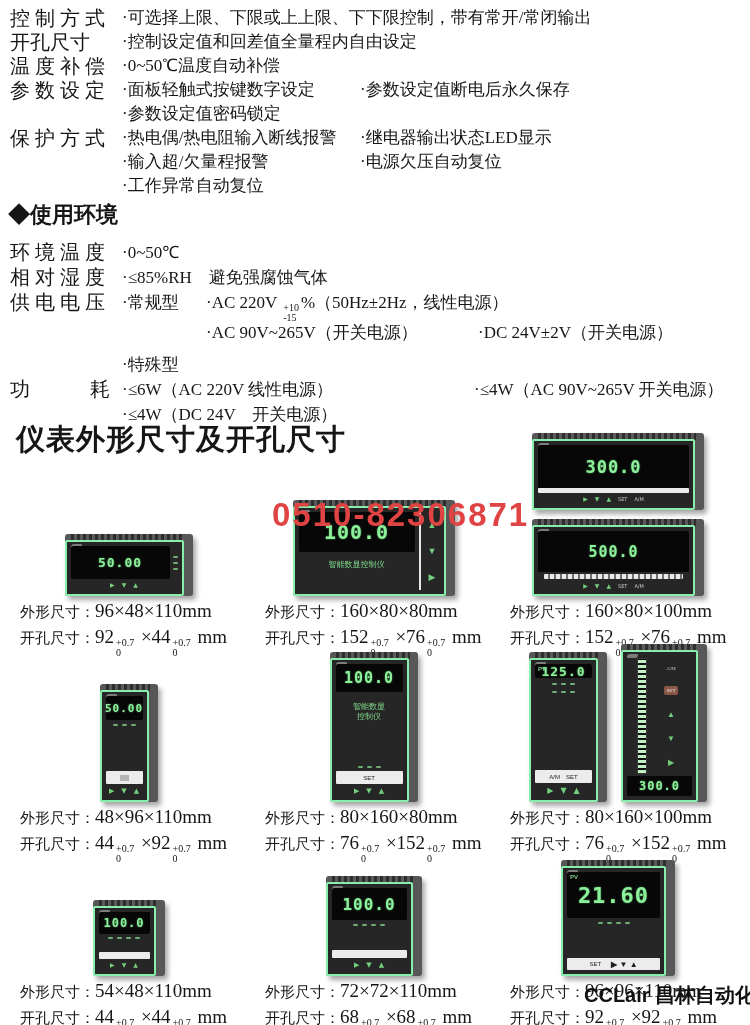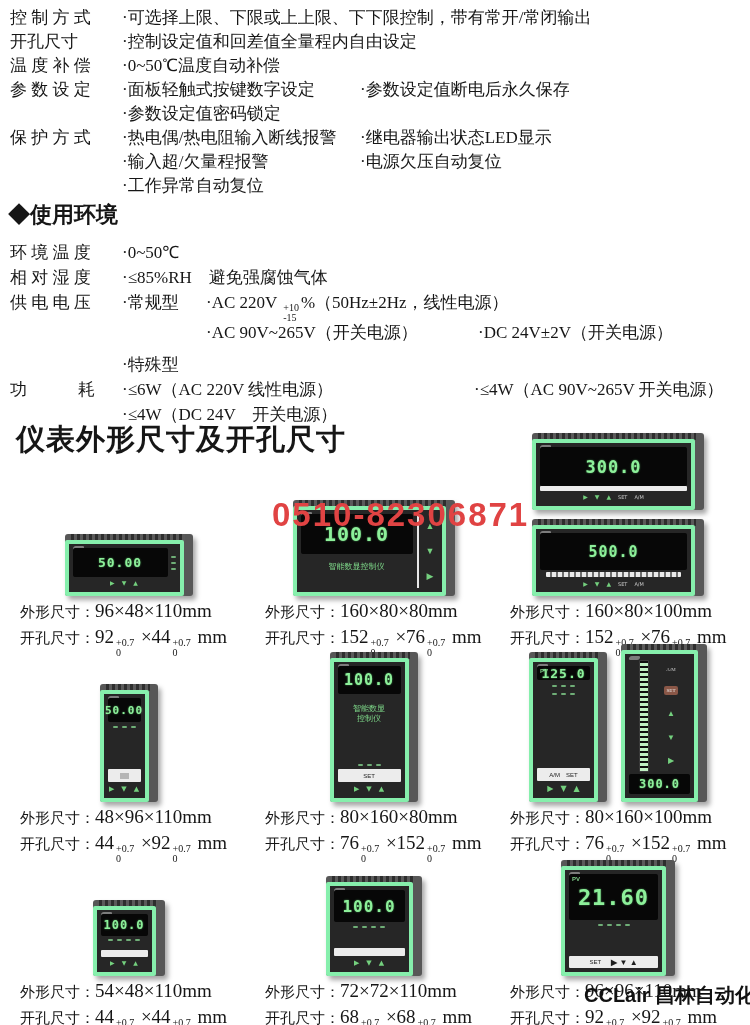--- a/index.html
+++ b/index.html
@@ -4,21 +4,21 @@
 <style>
   html,body{margin:0;padding:0;background:#fff;}
   .page{position:relative;width:750px;height:1025px;background:#fff;overflow:hidden;
         font-family:"Liberation Serif",serif;color:#161616;}
 
   
   .spec-block{position:absolute;left:10px;right:2px;}
   #spec-rows{top:6px;}
   #env-rows{top:240px;}
   .spec-row{display:flex;}
-  .spec-label{flex:0 0 112px;font-size:17px;line-height:24px;white-space:pre;}
+  .spec-label{flex:0 0 112px;font-size:20px;line-height:24px;white-space:pre;}
   .spec-lines{flex:1;}
   .spec-line{display:flex;font-size:17px;line-height:24px;}
   .spec-cell{white-space:pre;flex:0 0 auto;}
   #env-rows .spec-label,#env-rows .spec-line{line-height:25px;}
 
   .env-heading{position:absolute;left:8px;top:200px;margin:0;font-size:22px;font-weight:600;
                font-family:"Liberation Serif",serif;}
 
   
   .tol{display:inline-flex;flex-direction:column;align-items:flex-start;
@@ -42,21 +42,21 @@
   .dim-line{display:flex;align-items:baseline;height:26px;white-space:nowrap;}
   .dim-label{font-size:15px;}
   .dim-val{font-size:19px;}
 
   
   .m-case{position:relative;background:#575757;border-radius:3px;
           box-shadow:3px 4px 5px rgba(0,0,0,.35);flex:0 0 auto;}
   .m-fins{position:absolute;top:0;left:6px;right:8px;height:7px;
           background:repeating-linear-gradient(90deg,#2e2e2e 0 3px,#5a5a5a 3px 6px);}
   .m-front{position:absolute;left:0;top:6px;bottom:0;right:9px;background:#262626;
-           border:4px solid #86efac;border-radius:2px;padding:4px;
+           border:2px solid #86efac;border-radius:2px;padding:4px;
            display:flex;flex-direction:column;box-sizing:border-box;}
   .m-logo{position:absolute;top:2px;left:4px;width:11px;height:4px;background:#9a9a9a;
           border-radius:2px;opacity:.75;transform:skewX(-20deg);}
   .m-disp{background:#070707;border-radius:2px;color:#8df09a;
           font-family:"DejaVu Sans Mono",monospace;font-weight:bold;letter-spacing:1px;
           display:flex;align-items:center;justify-content:center;position:relative;
           text-shadow:0 0 2px rgba(110,230,130,.6);}
   .m-pv{position:absolute;top:2px;left:3px;font-size:6px;letter-spacing:0;color:#7fcf8a;
         font-family:"Liberation Sans",sans-serif;text-shadow:none;}
   .m-label{color:#7ed889;font-family:"Liberation Sans",sans-serif;text-align:center;

